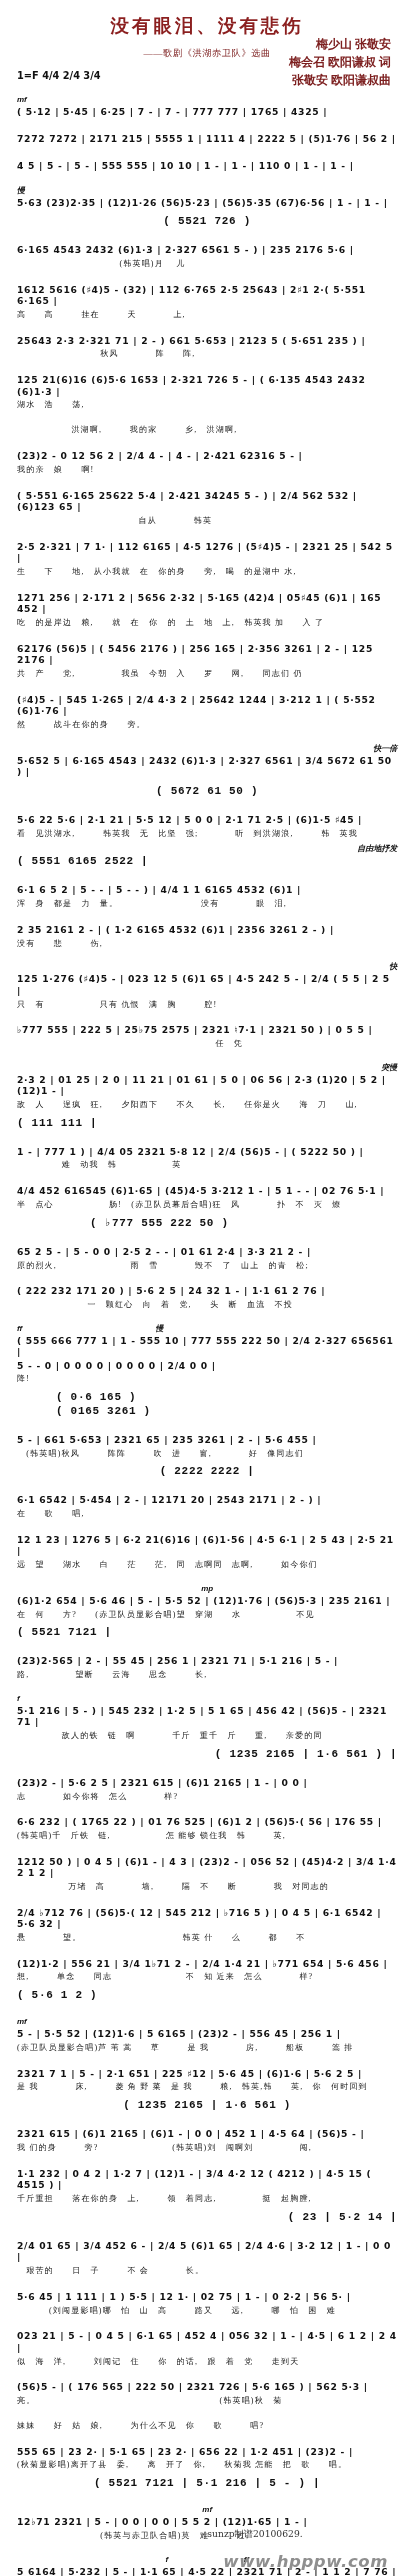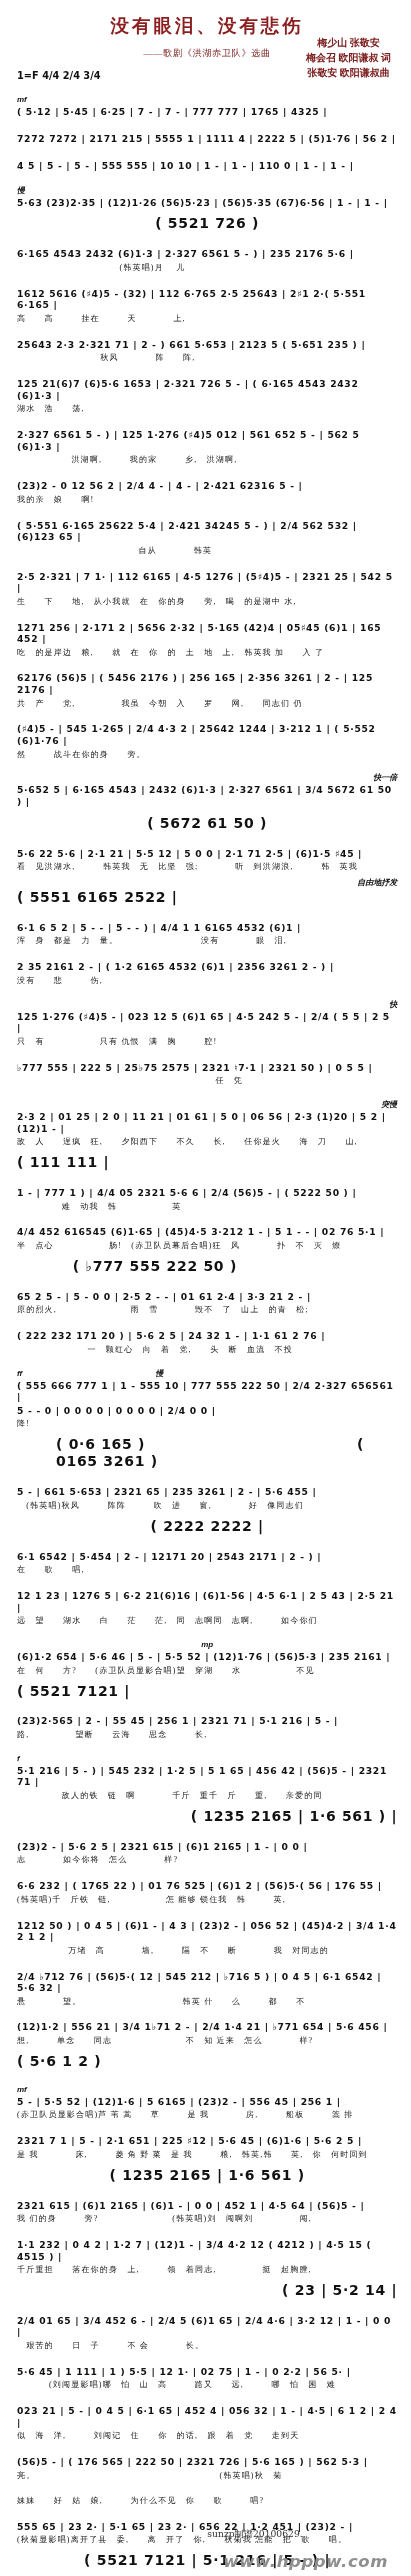--- a/index.html
+++ b/index.html
@@ -13,41 +13,41 @@
   .hdr-title{
     text-align:center;margin-top:9.8px;
     font-size:18.4px;font-weight:bold;letter-spacing:3.1px;
     color:#8b1f1f;
   }
   .hdr-sub{
     text-align:center;margin-top:8.6px;
     font-size:9.2px;font-weight:normal;color:#7d2020;letter-spacing:0.6px;
   }
   .credits{
-    position:absolute;top:35px;right:21px;text-align:center;
-    font-size:10px;font-weight:bold;color:#7d2020;line-height:1.5;
+    position:absolute;top:35px;right:21px;text-align:right;
+    font-size:12px;font-weight:bold;color:#7d2020;line-height:1.5;
   }
   .keyline{
     margin-top:9.8px;font-size:9.8px;font-weight:bold;color:#111;
     font-family:"DejaVu Sans",sans-serif;
   }
   .score-body{margin-top:3.7px;}
   .system{margin-top:15.3px;}
   .system.inset{margin-top:7.3px;}
   .marker{
     font-size:8px;font-weight:bold;color:#111;
     white-space:pre;line-height:1.1;margin-bottom:1.2px;
     font-family:Liberation Sans, sans-serif;font-style:italic;
   }
   .notes{
     font-family:"DejaVu Sans","Liberation Sans",sans-serif;
     font-size:9.2px;font-weight:bold;letter-spacing:0.7px;
     white-space:pre-wrap;line-height:1.25;color:#111;
   }
-  .system.inset .notes{font-size:14px;}
+  .system.inset .notes{font-size:11px;font-family:Liberation Mono, monospace;}
   .notes2{
     font-family:"DejaVu Sans","Liberation Sans",sans-serif;
     font-size:9.2px;font-weight:bold;letter-spacing:0.7px;
     white-space:pre-wrap;line-height:1.25;color:#111;margin-top:1.8px;
   }
   .lyrics{
     margin-top:3.1px;font-size:8px;color:#151515;
     white-space:pre-wrap;letter-spacing:1.2px;line-height:1.2;
     font-family:"Liberation Serif","DejaVu Serif",serif;
   }
@@ -127,28 +127,27 @@
 
   <div class="system">
 
     <div class="notes">25643 2·3 2·321 71 | 2 - ) 661 5·653 | 2123 5 ( 5·651 235 ) |</div>
 
     <div class="lyrics">                          秋风　　　　阵　　阵,</div>
   </div>
 
   <div class="system">
 
-    <div class="notes">125 21(6)7 (6)5·6 1653 | 2·321 726 5 - | ( 6·165 4543 2432 (6)1·3 |</div>
+    <div class="notes">125 21(6)16 (6)5·6 1653 | 2·321 726 5 - | ( 6·135 4543 2432 (6)1·3 |</div>
 
     <div class="lyrics">湖水　浩　　荡,</div>
   </div>
 
   <div class="system">
 
-    <div class="notes">2·327 6561 5 - ) | 125 1·276 (♯4)5 012 | 561 652 5 - | 562 5 (6)1·3 |</div>
 
     <div class="lyrics">                 洪湖啊,　　　我的家　　　乡,　洪湖啊,</div>
   </div>
 
   <div class="system">
 
     <div class="notes">(23)2 - 0 12 56 2 | 2/4 4 - | 4 - | 2·421 62316 5 - |</div>
 
     <div class="lyrics">我的亲　娘　　啊!</div>
   </div>
@@ -249,21 +248,21 @@
   </div>
 
   <div class="system inset">
 
     <div class="notes" style="text-align: left;">( 111 111 |</div>
 
   </div>
 
   <div class="system">
 
-    <div class="notes">1 - | 777 1 ) | 4/4 05 2321 5·6 6 | 2/4 (56)5 - | ( 5222 50 ) |</div>
+    <div class="notes">1 - | 777 1 ) | 4/4 05 2321 5·8 12 | 2/4 (56)5 - | ( 5222 50 ) |</div>
 
     <div class="lyrics">              难　动我　韩　　　　　　英</div>
   </div>
 
   <div class="system">
 
     <div class="notes">4/4 452 616545 (6)1·65 | (45)4·5 3·212 1 - | 5 1 - - | 02 76 5·1 |</div>
 
     <div class="lyrics">半　点心　　　　　　肠!　(赤卫队员幕后合唱)狂　风　　　　扑　不　灭　燎</div>
   </div>

